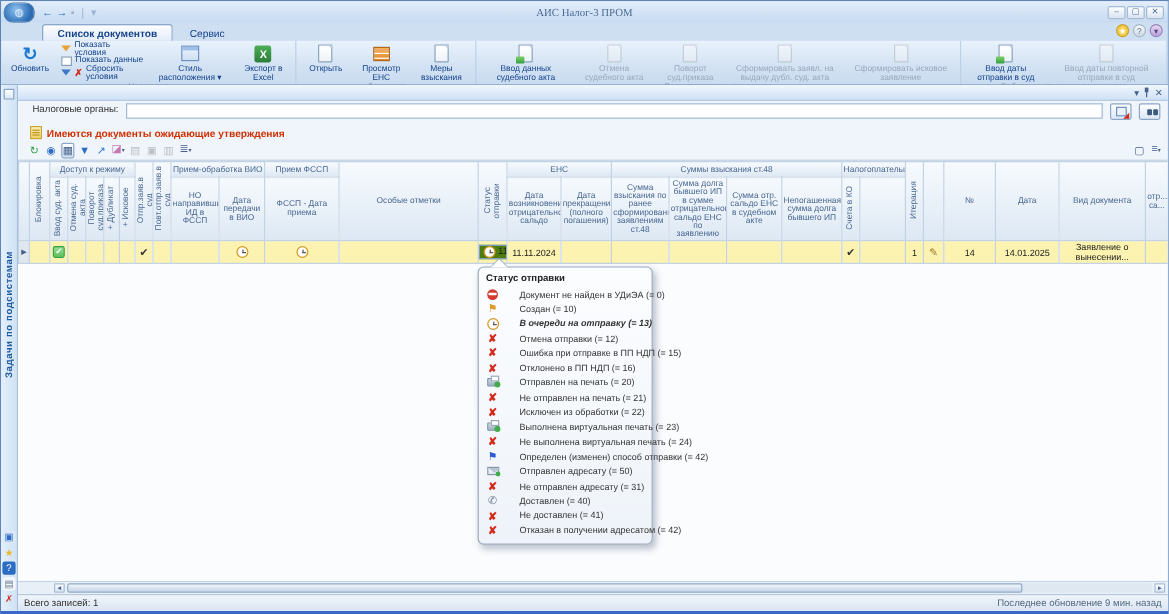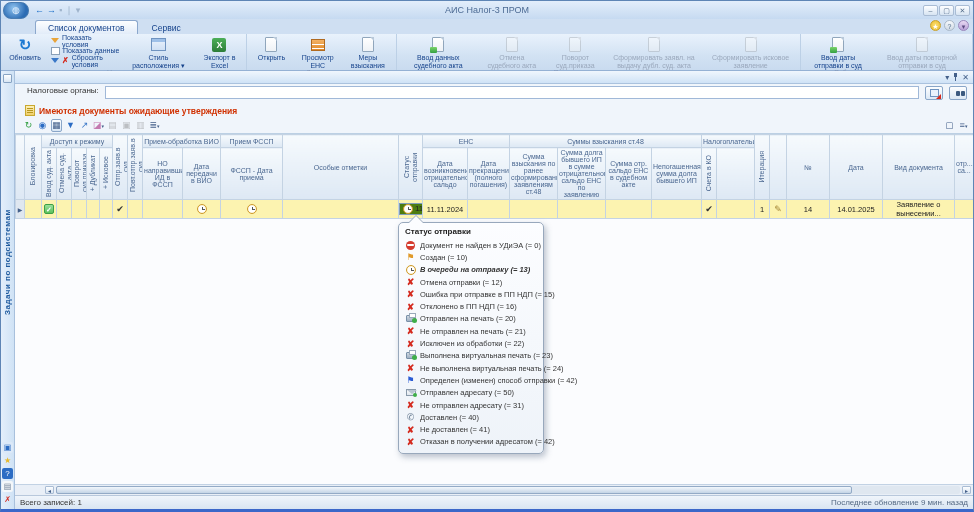--- a/index.html
+++ b/index.html
@@ -8,29 +8,29 @@
             display:flex; flex-direction:column; background:#dbe9f8; }
 
   
   .titlebar { height:18px; background:linear-gradient(#e3eefb,#c6daf1); display:flex; align-items:center; position:relative; flex:0 0 auto; }
   .app-button { width:26px; height:17px; margin-left:2px; border-radius:8px;
                 background:radial-gradient(circle at 40% 35%, #8fc3ef, #2c6cb4 70%); border:1px solid #4a7cb0;
                 display:flex; align-items:center; justify-content:center; color:#eaf4ff; font-size:9px; }
   .qat { display:flex; align-items:center; gap:3px; margin-left:6px; }
   .qat span { font-size:9px; color:#1d6fc9; line-height:10px; }
   .qat .dim { color:#9fb4cc; }
-  .win-title { position:absolute; left:0; right:0; text-align:center; font-size:9px; color:#4d6b94; pointer-events:none; }
+  .win-title { position:absolute; left:0; right:0; text-align:center; font-size:9px; color:#4d6b94; pointer-events:none;font-family:Liberation Serif, serif; }
   .win-controls { margin-left:auto; display:flex; gap:1px; padding-right:3px; }
   .win-controls span { width:15px; height:11px; border:1px solid #a9bcd4; border-radius:2px;
                        background:linear-gradient(#fdfeff,#d7e4f2); font-size:7px; line-height:9px; text-align:center; color:#5a7390; }
 
   
   .tabstrip { height:15px; background:#cfdff2; display:flex; align-items:flex-end; padding-left:34px; flex:0 0 auto; position:relative; }
   .tab { font-size:8.5px; color:#15428b; padding:2px 12px 1px; margin-right:2px; border-radius:3px 3px 0 0; }
-  .tab.active { background:linear-gradient(#fdfeff,#e2ecf9); border:1px solid #8ba7cc; border-bottom:none; font-weight:normal;margin-top:16px; }
+  .tab.active { background:linear-gradient(#fdfeff,#e2ecf9); border:1px solid #8ba7cc; border-bottom:none; font-weight:bold;margin-top:16px; }
   .tabstrip-right { position:absolute; right:4px; top:1px; display:flex; gap:3px; }
   .badge { width:11px; height:11px; border-radius:50%; font-size:7px; line-height:11px; text-align:center; color:#fff; }
   .badge.gold { background:radial-gradient(#ffe37a,#e8b92a); border:1px solid #caa22a; }
   .badge.silver { background:linear-gradient(#f6f9fc,#cfd9e4); border:1px solid #a9b8c8; color:#55708e; }
   .badge.theme { background:linear-gradient(#e8d9f2,#b9a1d8); border:1px solid #9a86bc; color:#5a4a80; }
 
   
   .ribbon { height:37px; background:linear-gradient(#e9f2fc,#d2e2f3 60%,#c9dbef); border-bottom:1px solid #95b1d4; display:flex; flex:0 0 auto; }
   .rgroup { display:flex; flex-direction:column; border-right:1px solid #bcd0e6; padding:1px 2px 0; }
   .rgroup-buttons { display:flex; flex:1; align-items:stretch; gap:1px; }
@@ -113,21 +113,21 @@
   .i-clock { width:10px; height:10px; border-radius:50%; background:radial-gradient(#fff 55%, #f5d87a); border:1px solid #cf9a2a; position:relative; display:inline-block; vertical-align:middle; }
   .i-clock::before { content:""; position:absolute; left:4px; top:2px; width:1px; height:3px; background:#555; }
   .i-clock::after { content:""; position:absolute; left:4px; top:4px; width:3px; height:1px; background:#555; }
   .status-editor { position:relative; z-index:3; display:inline-flex; align-items:center; gap:2px; background:#4d7c0f; border:1px solid #7f9db9; height:12px; padding:0 3px; font-size:8px; }
 
   
   .popup { position:absolute; left:383px; top:88px; width:146px; background:linear-gradient(#fcfdff,#eef3f9); border:1px solid #98a8bc;
            border-radius:5px; box-shadow:2px 3px 6px rgba(60,80,110,.35); padding:4px 6px 5px; z-index:5; }
   .popup::before { content:""; position:absolute; left:10px; top:-7px; border-style:solid; border-width:0 7px 7px 7px; border-color:transparent transparent #fcfdff transparent; filter:drop-shadow(0 -1px 0 #98a8bc); }
   .popup .ptitle { font-size:8px; font-weight:bold; color:#222; margin-bottom:3px; }
-  .pitem { display:flex; align-items:center; gap:4px; font-size:7.5px; color:#333; height:12.3px; white-space:nowrap; }
+  .pitem { display:flex; align-items:center; gap:17px; font-size:7.5px; color:#333; height:12.3px; white-space:nowrap; }
   .pitem.sel { font-weight:bold; font-style:italic; }
   .pi { width:11px; flex:0 0 11px; text-align:center; display:flex; align-items:center; justify-content:center; }
   .i-noentry { width:9px; height:9px; border-radius:50%; background:#d43a2e; position:relative; display:inline-block; }
   .i-noentry::before { content:""; position:absolute; left:1px; top:3.5px; width:7px; height:2px; background:#fff; border-radius:1px; }
   .i-flag { font-size:9px; }
   .i-flag.orange { color:#e09a2a; } .i-flag.blue { color:#2a5bd4; }
   .i-redx { color:#d42a1e; font-size:9px; font-weight:bold; }
   .i-printer { width:10px; height:7px; background:linear-gradient(#cfd8e2,#9fb0c2); border:1px solid #7890a8; border-radius:1px; position:relative; display:inline-block; }
   .i-printer::before { content:""; position:absolute; left:2px; top:-3px; width:5px; height:3px; background:#fff; border:1px solid #9aaabb; }
   .i-printer::after { content:""; position:absolute; right:-2px; bottom:-2px; width:5px; height:5px; border-radius:50%; background:#3fae49; }

